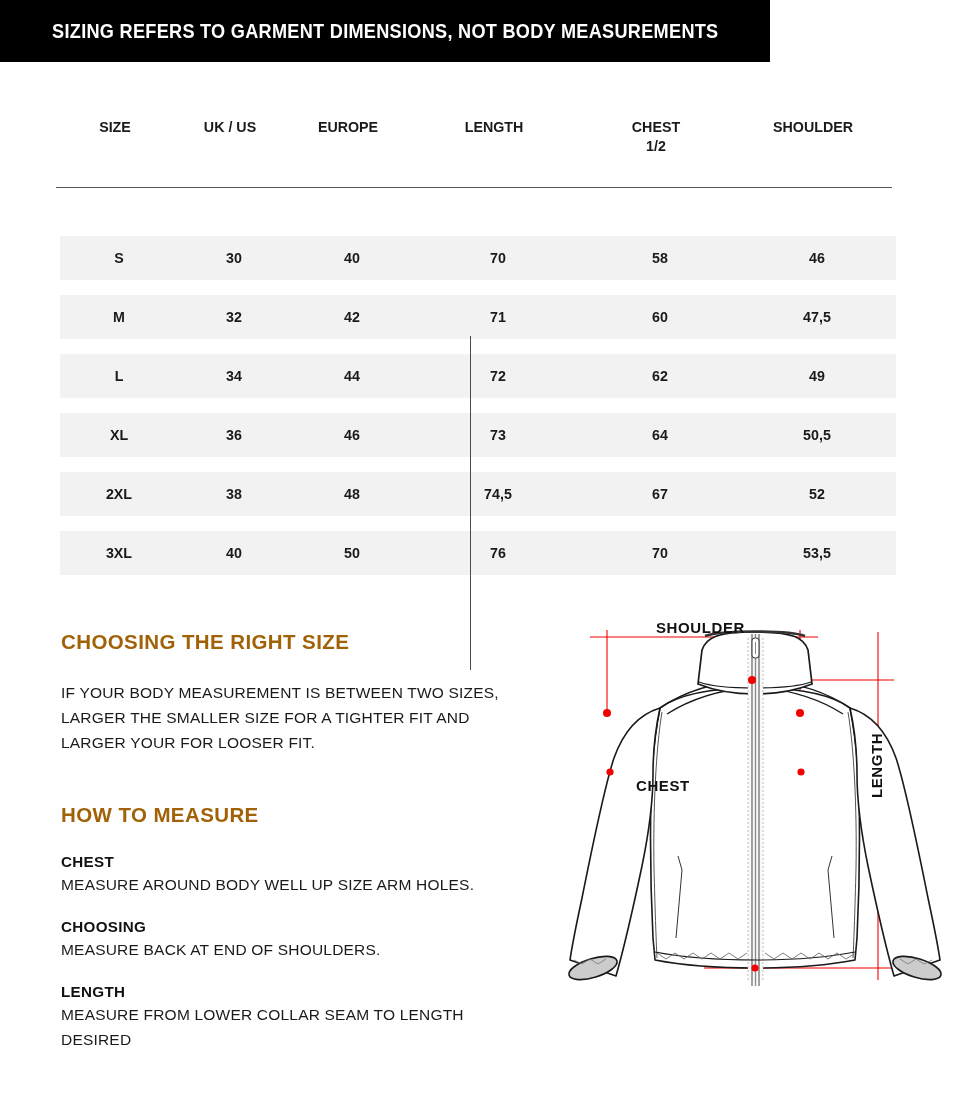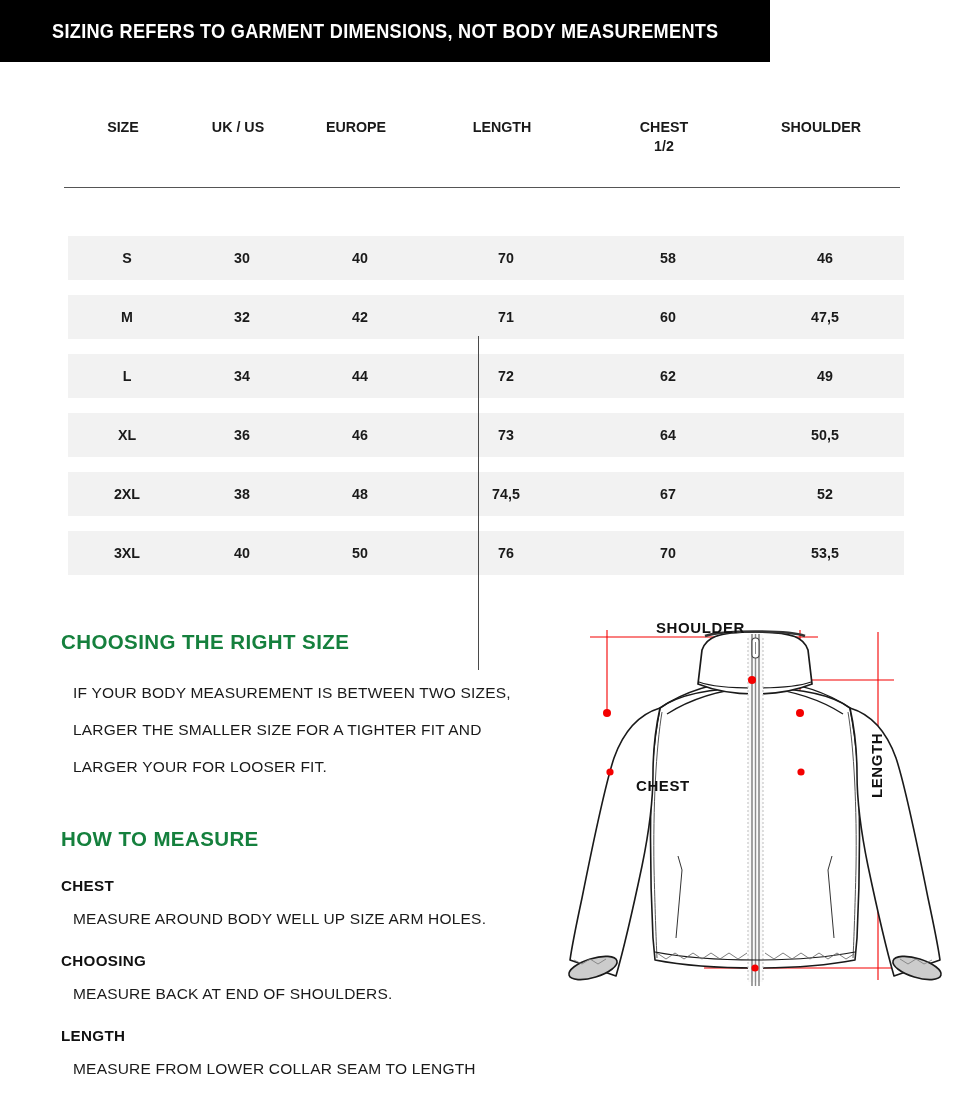--- a/index.html
+++ b/index.html
@@ -32,21 +32,21 @@
     font-weight: 700;
     font-size: 19.5px;
     letter-spacing: 0.3px;
     transform: scaleX(0.93);
     white-space: nowrap;
   }
 
   
   #size-table {
     position: absolute;
-    left: 64px; top: 100px;
+    left: 56px; top: 100px;
     width: 836px;
   }
   .srow {
     display: flex;
     width: 836px;
   }
   .scell {
     text-align: center;
     font-family: "Liberation Sans Narrow", "Liberation Sans", sans-serif;
     font-weight: 700;
@@ -97,31 +97,31 @@
   #copy {
     position: absolute;
     left: 61px; top: 630px;
     width: 500px;
   }
   .h-big {
     font-family: "Liberation Sans", sans-serif;
     font-weight: 700;
     font-size: 20.5px;
     letter-spacing: 0.4px;
-    color: #15803d;
+    color: #a16207;
     margin: 0;
   }
   .para {
     font-family: "Liberation Sans", sans-serif;
     font-weight: 400;
     font-size: 15.5px;
     letter-spacing: 0.2px;
     line-height: 25px;
     color: #1a1a1a;
-    margin: 12px;
+    margin: 0;
   }
   .m-label {
     font-family: "Liberation Sans", sans-serif;
     font-weight: 700;
     font-size: 15.2px;
     letter-spacing: 0.3px;
     color: #111111;
     margin: 0 0 2px 0;
   }
   #choose-title { margin-bottom: 26px; }

